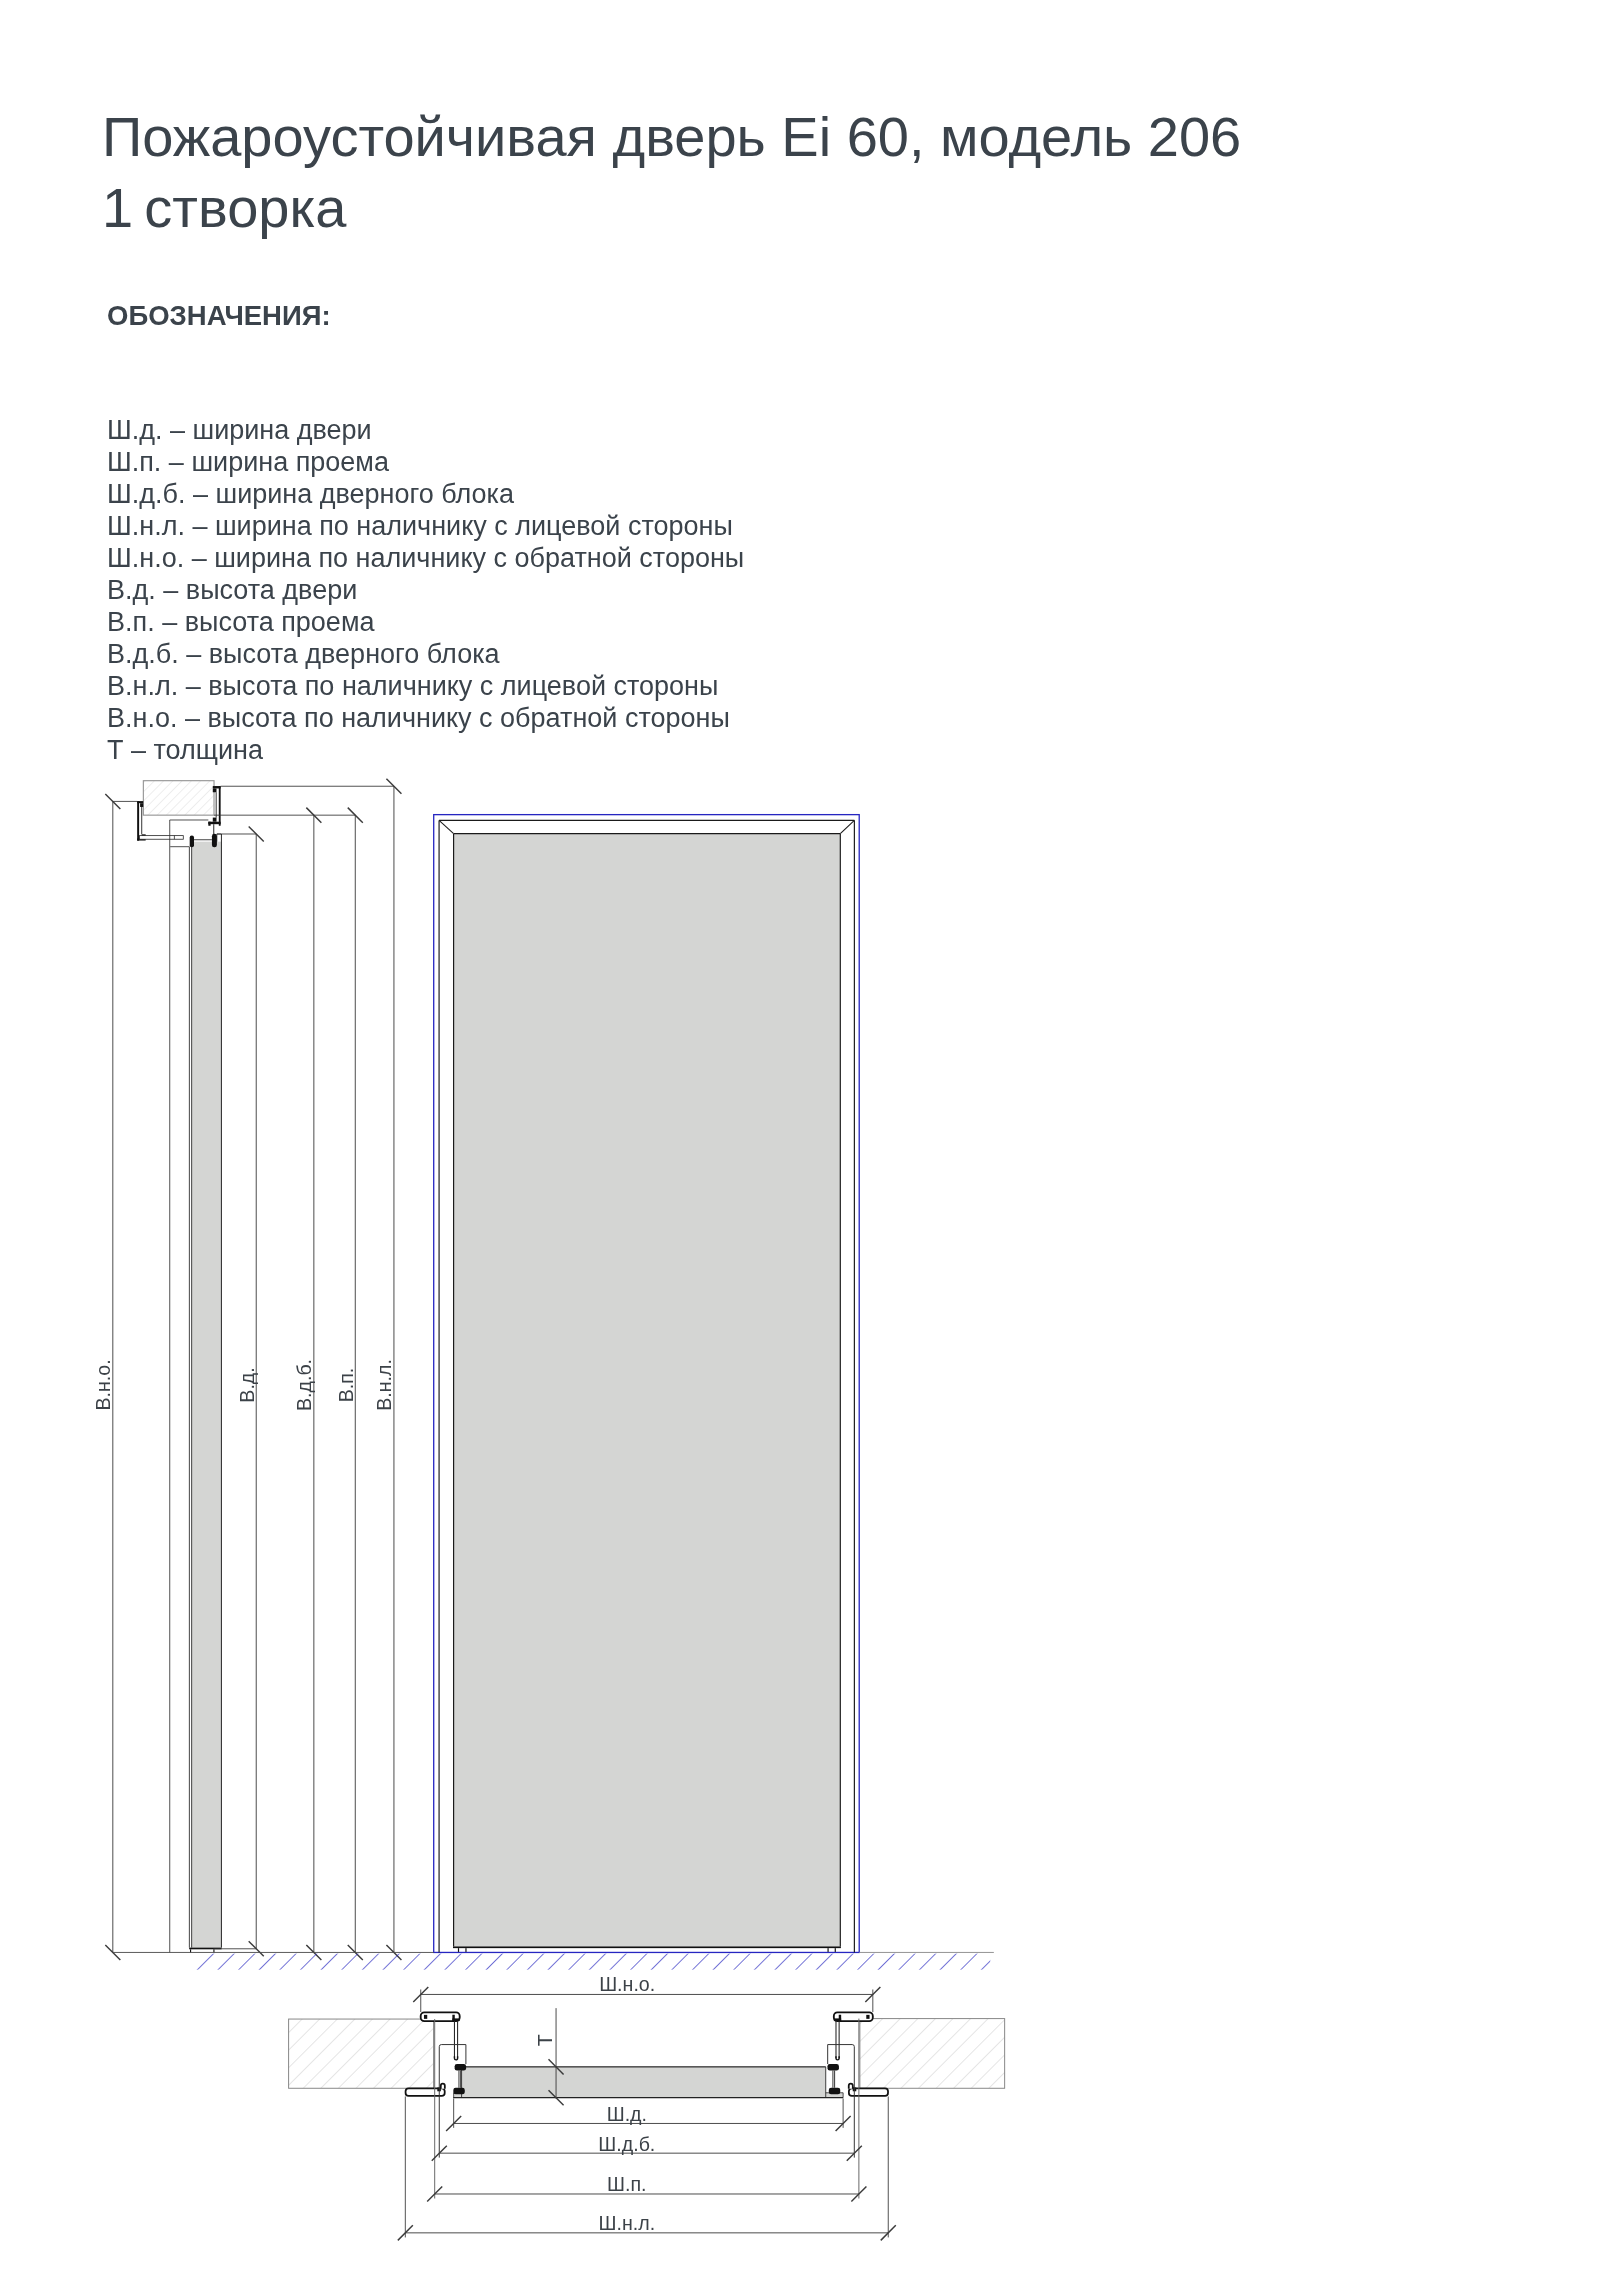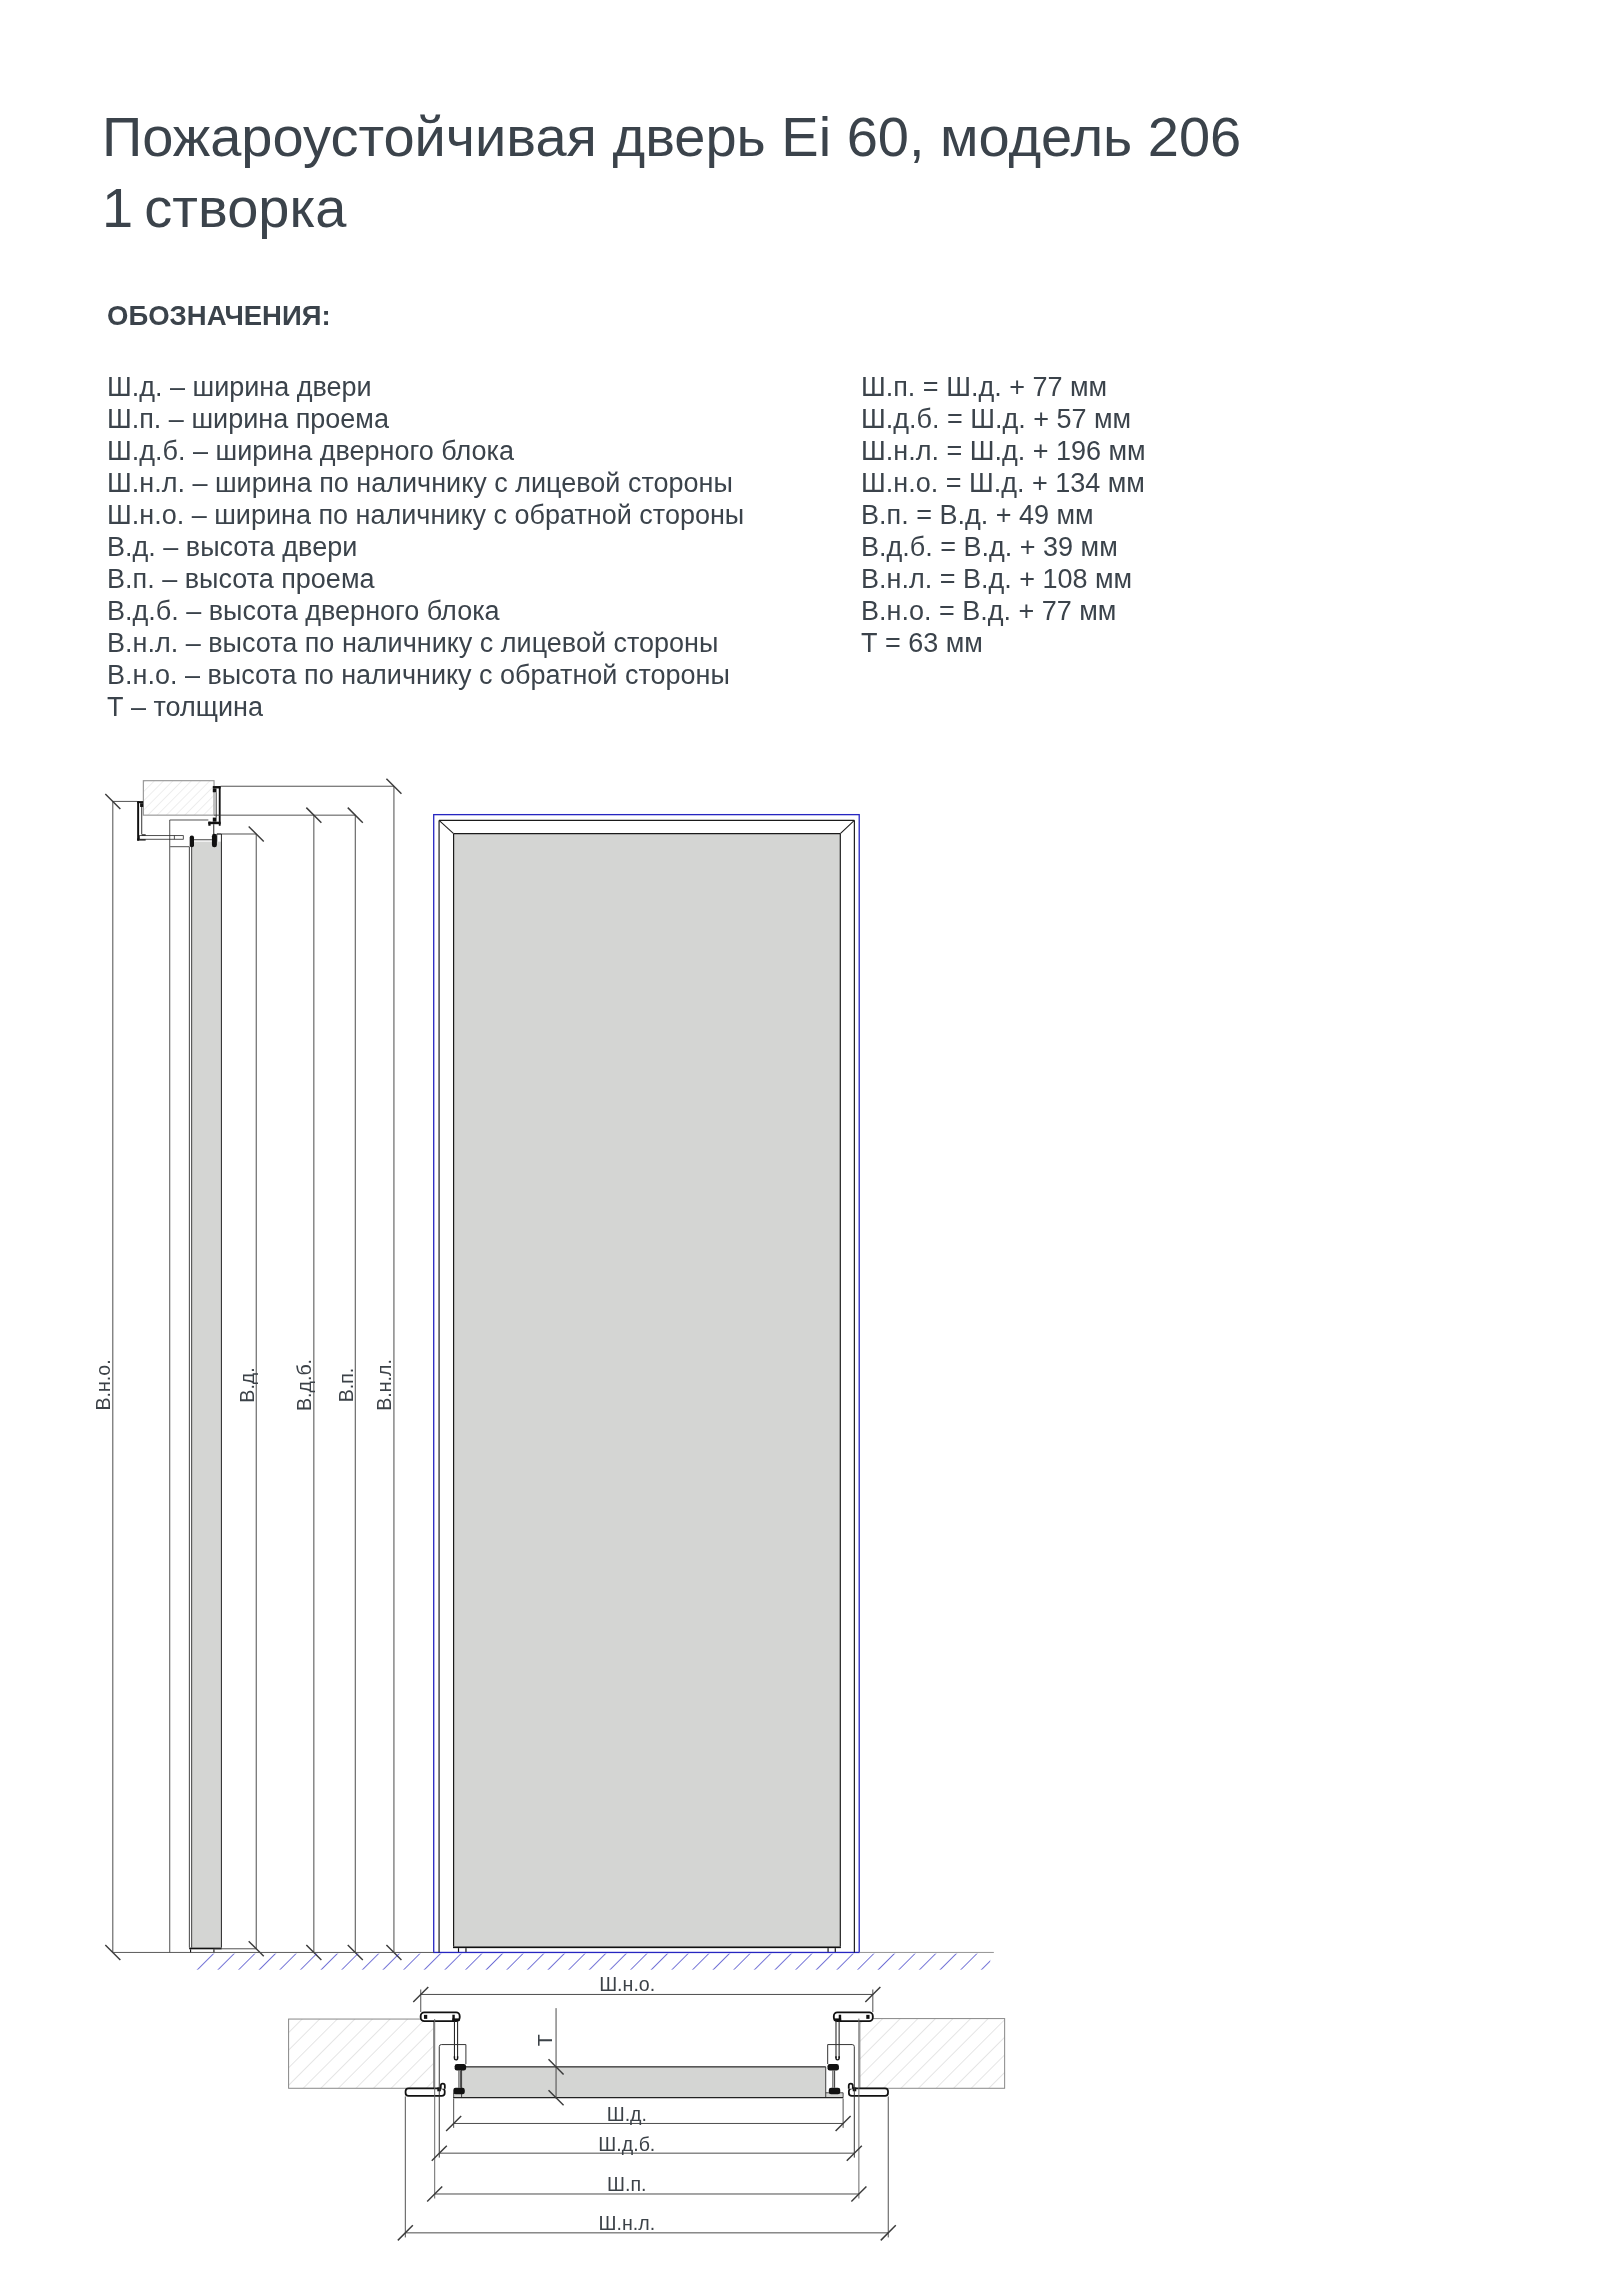--- a/index.html
+++ b/index.html
@@ -1,21 +1,21 @@
 <!DOCTYPE html>
 <html lang="ru" style="font-size:10.5px"><head>
 <meta charset="utf-8">
 <style>
   html,body{margin:0;padding:0;background:#fff;}
   #page{position:relative;width:1411px;height:2295px;background:#fff;overflow:hidden;
         font-family:"Liberation Sans", sans-serif;}
   .title{position:absolute;left:102px;top:101px;font-size:56px;line-height:71px;
          color:#3b434b;letter-spacing:0;}
   .leghead{position:absolute;left:107px;top:300px;font-size:27.5px;line-height:32px;color:#3b434b;font-weight:bold;}
-  .legend{position:absolute;font-size:27px;line-height:32px;color:#3b434b;white-space:pre;}
+  .legend{position:absolute;font-size:27px;line-height:32px;color:#3b434b;white-space:pre;margin-top:43px;}
   .leg-l{left:107px;top:371px;}
   .leg-r{left:861px;top:371px;}
 </style>
 </head>
 <body>
 <div id="page">
 
   <div class="title">Пожароустойчивая дверь Ei 60, модель 206<br>1 створка</div>
 
   <div class="leghead">ОБОЗНАЧЕНИЯ:</div>
@@ -25,29 +25,20 @@
 Ш.д.б. – ширина дверного блока
 Ш.н.л. – ширина по наличнику с лицевой стороны
 Ш.н.о. – ширина по наличнику с обратной стороны
 В.д. – высота двери
 В.п. – высота проема
 В.д.б. – высота дверного блока
 В.н.л. – высота по наличнику с лицевой стороны
 В.н.о. – высота по наличнику с обратной стороны
 Т – толщина</div>
 
-  <div class="legend leg-r">Ш.п. = Ш.д. + 77 мм
-Ш.д.б. = Ш.д. + 57 мм
-Ш.н.л. = Ш.д. + 196 мм
-Ш.н.о. = Ш.д. + 134 мм
-В.п. = В.д. + 49 мм
-В.д.б. = В.д. + 39 мм
-В.н.л. = В.д. + 108 мм
-В.н.о. = В.д. + 77 мм
-Т = 63 мм</div>
 
 <svg width="1622" height="2295" viewBox="0 0 2479 3508" style="position:absolute;left:0;top:0" font-family="Liberation Sans, sans-serif">
 <defs>
   <pattern id="hw" patternUnits="userSpaceOnUse" width="19" height="19" patternTransform="rotate(45)">
     <line x1="0" y1="0" x2="0" y2="19" stroke="#c6c6c6" stroke-width="1.4"></line>
   </pattern>
   <pattern id="hl" patternUnits="userSpaceOnUse" width="10" height="10" patternTransform="rotate(45)">
     <line x1="0" y1="0" x2="0" y2="10" stroke="#cfcfcf" stroke-width="1.1"></line>
   </pattern>
   <pattern id="hb" patternUnits="userSpaceOnUse" width="22.3" height="22.3" patternTransform="rotate(45)">

